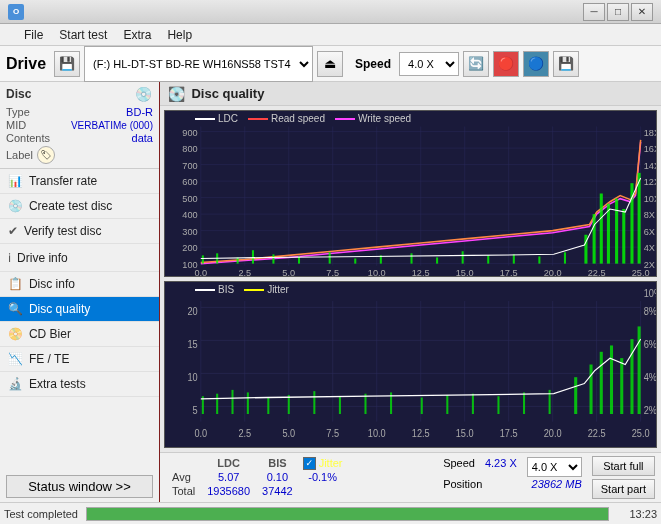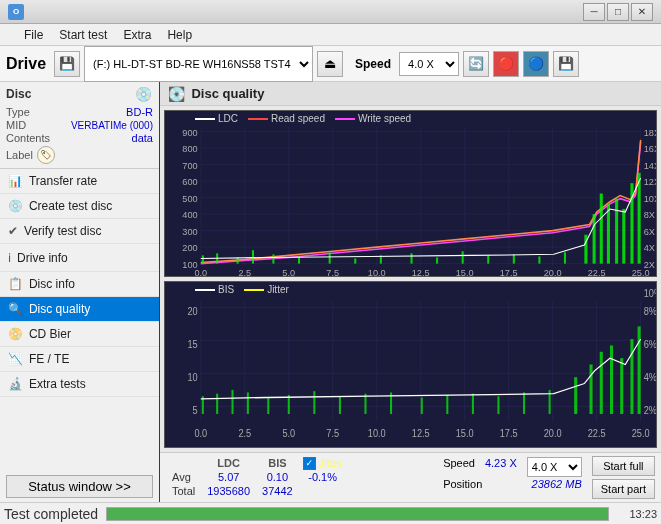--- a/index.html
+++ b/index.html
@@ -75,21 +75,21 @@
     .checkbox { width: 13px; height: 13px; border: 1px solid #666; background: #0078d7; display: flex; align-items: center; justify-content: center; color: white; font-size: 9px; }
 
     .speed-info { font-size: 11px; }
     .speed-row { display: flex; justify-content: space-between; gap: 6px; margin: 1px 0; }
 
     .start-buttons { display: flex; flex-direction: column; gap: 3px; }
     .start-btn { padding: 3px 8px; font-size: 11px; background: linear-gradient(to bottom, #f8f8f8, #e0e0e0); border: 1px solid #aaa; cursor: pointer; white-space: nowrap; }
 
     
     .statusbar { height: 22px; background: #f0f0f0; border-top: 1px solid #ccc; display: flex; align-items: center; padding: 0 4px; gap: 8px; }
-    .status-text { font-size: 14px; color: #333; }
+    .status-text { font-size: 11px; color: #333; }
     .progress-bar-container { flex: 1; height: 14px; background: #ddd; border: 1px solid #aaa; }
     .progress-bar { height: 100%; background: #4CAF50; }
     .status-time { font-size: 11px; color: #333; margin-left: 12px; }
   </style>
 </head>
 <body>
 
 <div class="titlebar">
   <div class="titlebar-left">
     <div class="titlebar-icon">

